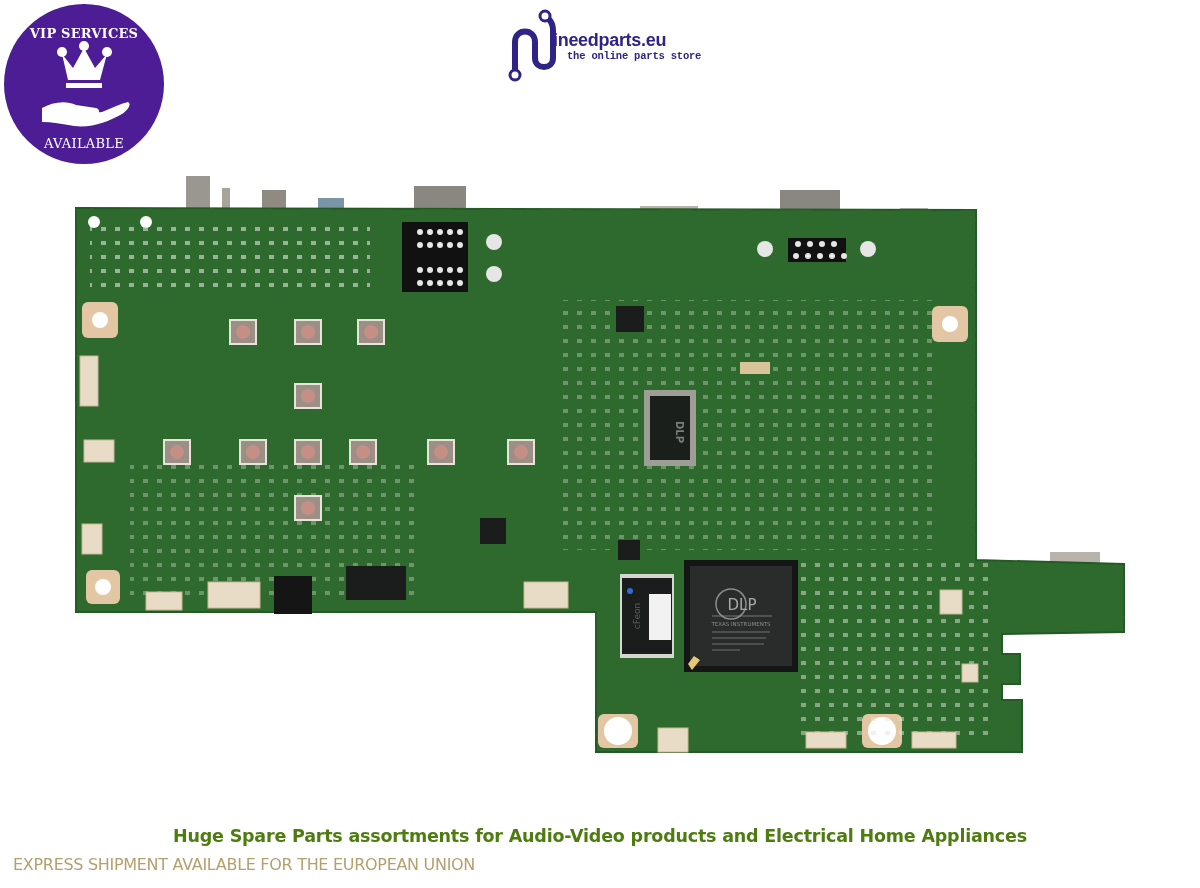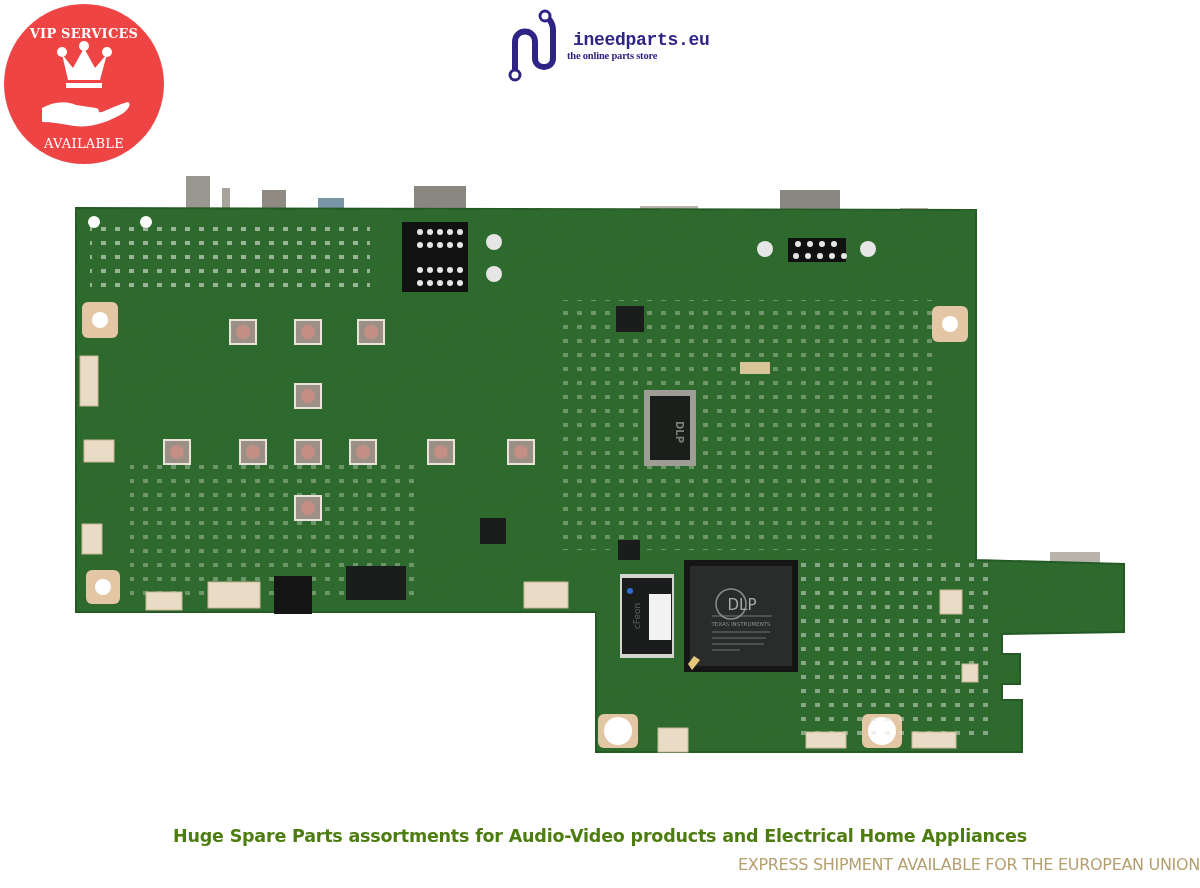--- a/index.html
+++ b/index.html
@@ -1,32 +1,32 @@
 <!DOCTYPE html>
 <html><head>
 <meta charset="utf-8">
 <style>
   html,body{margin:0;padding:0;background:#fff;}
   body{width:1200px;height:888px;position:relative;overflow:hidden;font-family:"DejaVu Sans",sans-serif;}
   .abs{position:absolute;}
 
   
-  #vip{left:4px;top:4px;width:160px;height:160px;border-radius:50%;background:#ef4444;color:#fff;text-align:center;}
+  #vip{left:4px;top:4px;width:160px;height:160px;border-radius:50%;background:#4c1d95;color:#fff;text-align:center;}
   #vip .t1{position:absolute;top:22px;left:0;right:0;font-family:"DejaVu Serif",serif;font-weight:bold;font-size:13px;letter-spacing:0.2px;}
   #vip .t2{position:absolute;top:132px;left:0;right:0;font-family:"DejaVu Serif",serif;font-weight:normal;font-size:13px;letter-spacing:0.3px;}
   #vip svg{position:absolute;left:0;top:0;}
 
   
   #logo{left:505px;top:6px;width:200px;height:80px;}
-  #logo .name{position:absolute;left:68px;top:24px;font-family:Liberation Mono, monospace;font-weight:bold;font-size:18px;color:#2e2485;letter-spacing:-0.3px;}
-  #logo .tag{position:absolute;left:62px;top:44px;font-family:Liberation Serif, serif;font-weight:bold;font-size:10.5px;color:#2e2485;letter-spacing:-0.2px;}
+  #logo .name{position:absolute;left:48px;top:24px;font-family:Liberation Sans, sans-serif;font-weight:bold;font-size:18px;color:#2e2485;letter-spacing:-0.3px;}
+  #logo .tag{position:absolute;left:62px;top:44px;font-family:Liberation Mono, monospace;font-weight:bold;font-size:10.5px;color:#2e2485;letter-spacing:-0.2px;}
 
   
   #foot1{left:0;right:0;top:826px;text-align:center;font-family:"DejaVu Sans",sans-serif;font-weight:bold;font-size:17.5px;color:#4d7c0f;letter-spacing:-0.2px;}
-  #foot2{left:4px;right:0;top:855px;text-align:right;font-family:"DejaVu Sans",sans-serif;font-size:16px;color:#b49f6e;letter-spacing:-0.3px;}
+  #foot2{left:13px;right:0;top:855px;text-align:left;font-family:"DejaVu Sans",sans-serif;font-size:16px;color:#b49f6e;letter-spacing:-0.3px;}
 
   #pcb{left:0;top:0;}
 </style>
 </head>
 <body>
 
 <div id="vip" class="abs">
   <span class="t1">VIP SERVICES</span>
   <svg width="160" height="160">
     <g fill="#fff">

